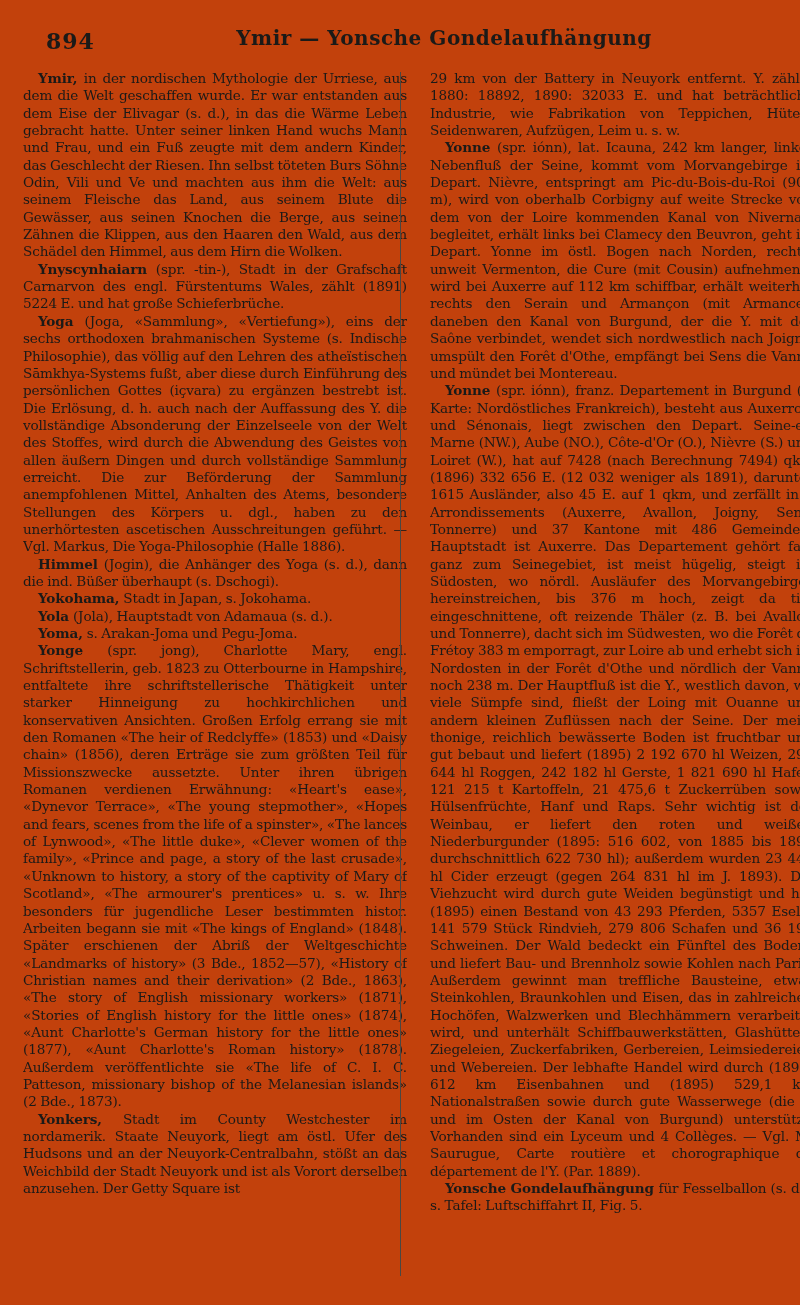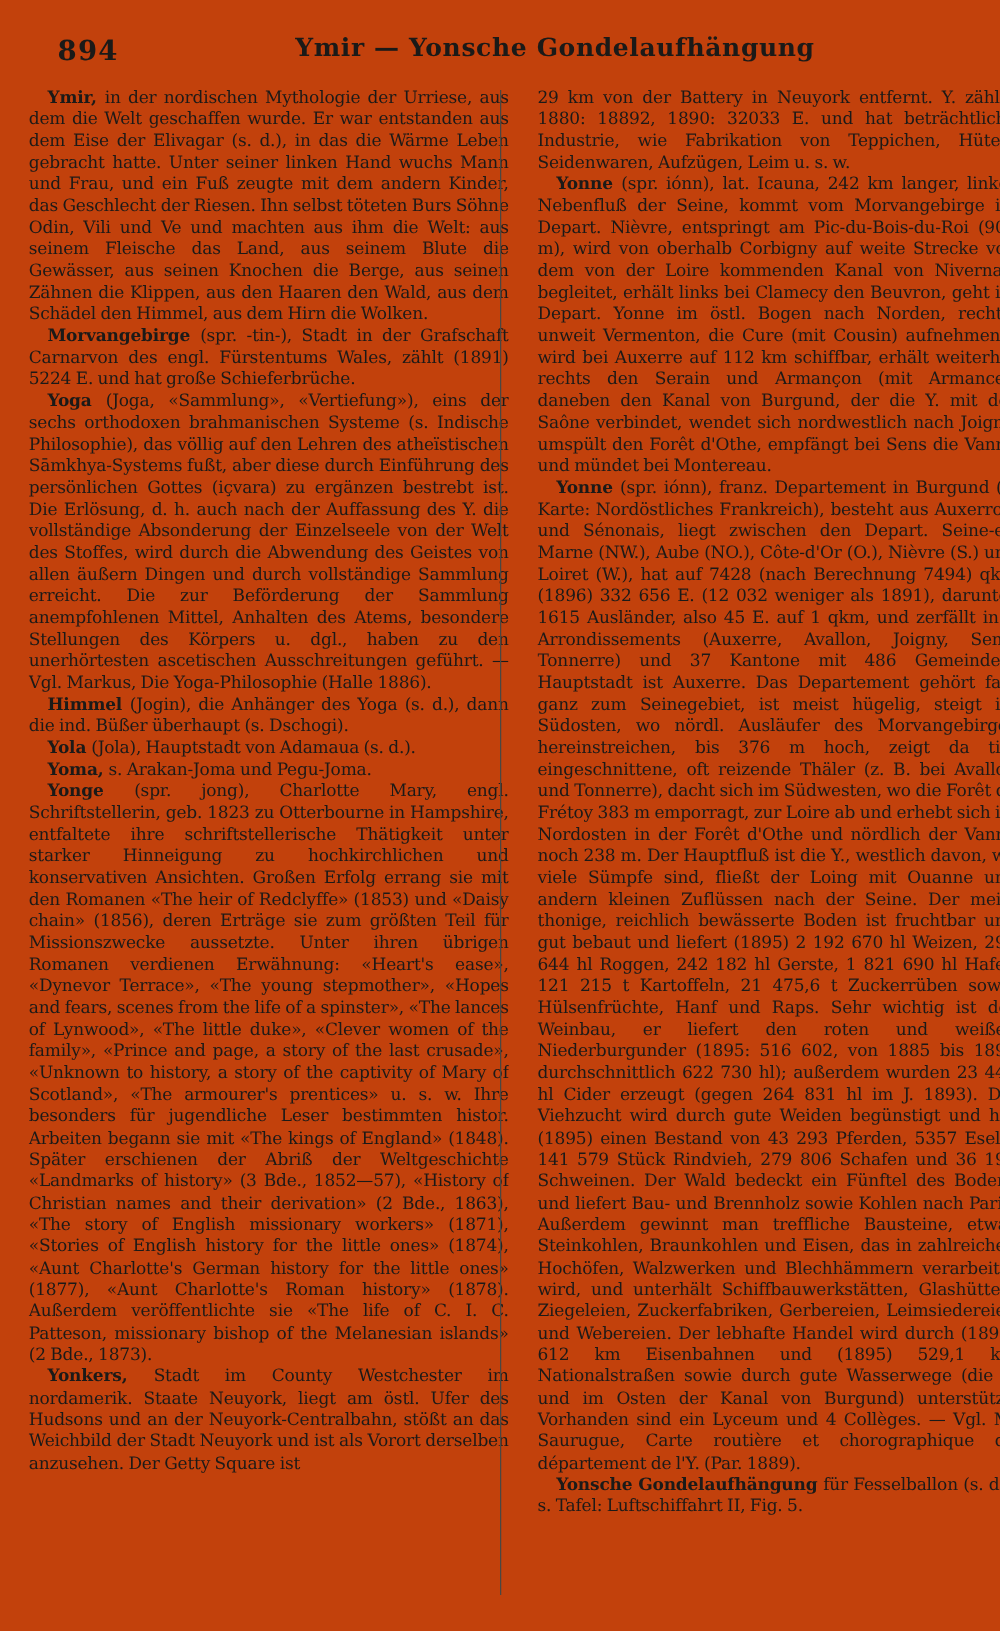--- a/index.html
+++ b/index.html
@@ -47,23 +47,24 @@
 <div class="page">
 
   <div class="page-header">
     <div class="page-number">894</div>
     <div class="running-title">Ymir — Yonsche Gondelaufhängung</div>
   </div>
 
   <div class="text-columns">
     <div class="col col-left">
         <p class="entry"><span class="head">Ymir, </span><span>in der nordischen Mythologie der Urriese, aus dem die Welt geschaffen wurde. Er war entstanden aus dem Eise der Elivagar (s. d.), in das die Wärme Leben gebracht hatte. Unter seiner linken Hand wuchs Mann und Frau, und ein Fuß zeugte mit dem andern Kinder, das Geschlecht der Riesen. Ihn selbst töteten Burs Söhne Odin, Vili und Ve und machten aus ihm die Welt: aus seinem Fleische das Land, aus seinem Blute die Gewässer, aus seinen Knochen die Berge, aus seinen Zähnen die Klippen, aus den Haaren den Wald, aus dem Schädel den Himmel, aus dem Hirn die Wolken.</span></p>
-        <p class="entry"><span class="head">Morvangebirge </span><span>(spr. -tin-), Stadt in der Grafschaft Carnarvon des engl. Fürstentums Wales, zählt (1891) 5224 E. und hat große Schieferbrüche.</span></p>
+        <p class="entry"><span class="head">Ynyscynhaiarn </span><span>(spr. -tin-), Stadt in der Grafschaft Carnarvon des engl. Fürstentums Wales, zählt (1891) 5224 E. und hat große Schieferbrüche.</span></p>
         <p class="entry"><span class="head">Yoga </span><span>(Joga, «Sammlung», «Vertiefung»), eins der sechs orthodoxen brahmanischen Systeme (s. Indische Philosophie), das völlig auf den Lehren des atheïstischen Sāmkhya-Systems fußt, aber diese durch Einführung des persönlichen Gottes (içvara) zu ergänzen bestrebt ist. Die Erlösung, d. h. auch nach der Auffassung des Y. die vollständige Absonderung der Einzelseele von der Welt des Stoffes, wird durch die Abwendung des Geistes von allen äußern Dingen und durch vollständige Sammlung erreicht. Die zur Beförderung der Sammlung anempfohlenen Mittel, Anhalten des Atems, besondere Stellungen des Körpers u. dgl., haben zu den unerhörtesten ascetischen Ausschreitungen geführt. — Vgl. Markus, Die Yoga-Philosophie (Halle 1886).</span></p>
         <p class="entry"><span class="head">Himmel </span><span>(Jogin), die Anhänger des Yoga (s. d.), dann die ind. Büßer überhaupt (s. Dschogi).</span></p>
+        <p class="entry"><span class="head">Yokohama, </span><span>Stadt in Japan, s. Jokohama.</span></p>
         <p class="entry"><span class="head">Yola </span><span>(Jola), Hauptstadt von Adamaua (s. d.).</span></p>
         <p class="entry"><span class="head">Yoma, </span><span>s. Arakan-Joma und Pegu-Joma.</span></p>
         <p class="entry"><span class="head">Yonge </span><span>(spr. jong), Charlotte Mary, engl. Schriftstellerin, geb. 1823 zu Otterbourne in Hampshire, entfaltete ihre schriftstellerische Thätigkeit unter starker Hinneigung zu hochkirchlichen und konservativen Ansichten. Großen Erfolg errang sie mit den Romanen «The heir of Redclyffe» (1853) und «Daisy chain» (1856), deren Erträge sie zum größten Teil für Missionszwecke aussetzte. Unter ihren übrigen Romanen verdienen Erwähnung: «Heart's ease», «Dynevor Terrace», «The young stepmother», «Hopes and fears, scenes from the life of a spinster», «The lances of Lynwood», «The little duke», «Clever women of the family», «Prince and page, a story of the last crusade», «Unknown to history, a story of the captivity of Mary of Scotland», «The armourer's prentices» u. s. w. Ihre besonders für jugendliche Leser bestimmten histor. Arbeiten begann sie mit «The kings of England» (1848). Später erschienen der Abriß der Weltgeschichte «Landmarks of history» (3 Bde., 1852—57), «History of Christian names and their derivation» (2 Bde., 1863), «The story of English missionary workers» (1871), «Stories of English history for the little ones» (1874), «Aunt Charlotte's German history for the little ones» (1877), «Aunt Charlotte's Roman history» (1878). Außerdem veröffentlichte sie «The life of C. I. C. Patteson, missionary bishop of the Melanesian islands» (2 Bde., 1873).</span></p>
         <p class="entry"><span class="head">Yonkers, </span><span>Stadt im County Westchester im nordamerik. Staate Neuyork, liegt am östl. Ufer des Hudsons und an der Neuyork-Centralbahn, stößt an das Weichbild der Stadt Neuyork und ist als Vorort derselben anzusehen. Der Getty Square ist</span></p>
       </div>
 
     <div class="column-divider"></div>
 
     <div class="col col-right">
         <p class="entry cont"><span>29 km von der Battery in Neuyork entfernt. Y. zählte 1880: 18892, 1890: 32033 E. und hat beträchtliche Industrie, wie Fabrikation von Teppichen, Hüten, Seidenwaren, Aufzügen, Leim u. s. w.</span></p>

